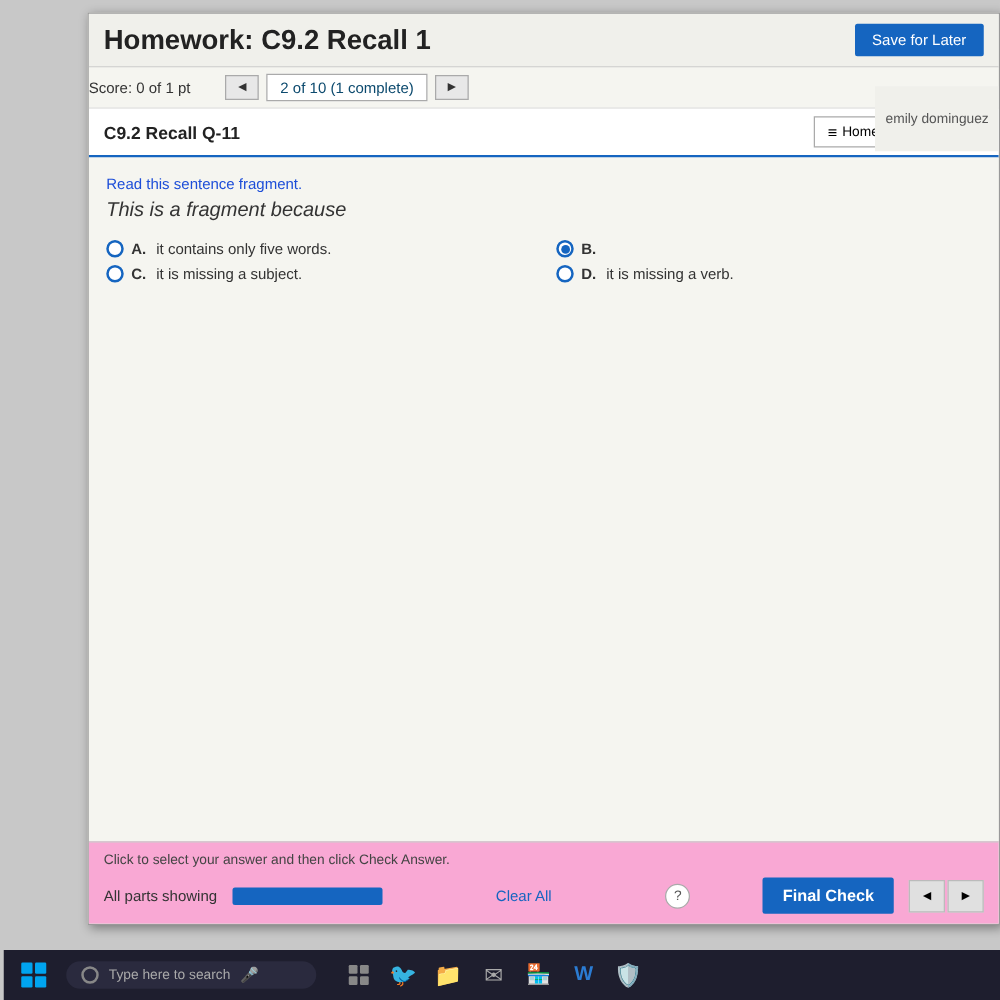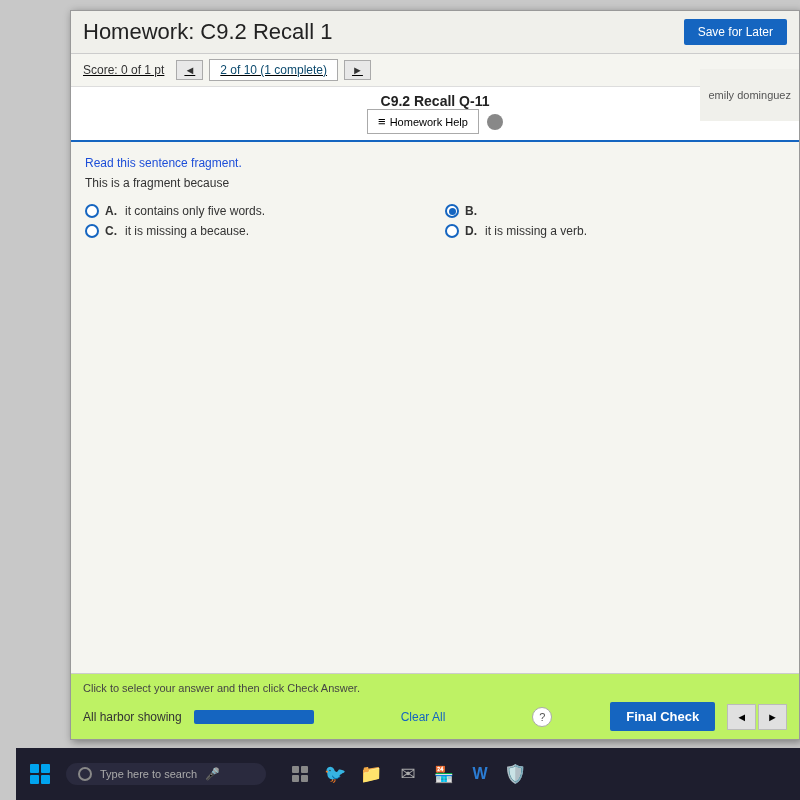--- a/index.html
+++ b/index.html
@@ -39,43 +39,42 @@
       background: #f0f0eb;
       border-bottom: 1px solid #ccc;
       padding: 8px 12px;
       display: flex;
       align-items: center;
       justify-content: space-between;
     }
 
     .header-title {
       font-size: 22px;
-      font-weight: normal;
+      font-weight: bold;
       color: #222;
     }
 
     .save-later-btn {
       background: #1565c0;
       color: white;
       border: none;
       padding: 6px 14px;
       font-size: 12px;
       cursor: pointer;
       border-radius: 2px;
     }
 
     
     .score-bar {
       background: #f5f5f0;
       border-bottom: 1px solid #ddd;
-      padding: 5px 12px;
-      display: flex;
-      align-items: center;
-      gap: 12px;
-      text-decoration: underline;
+      padding: 5px 0;
+      display: flex;
+      align-items: center;
+      gap: 28px;
     }
 
     .score-text {
       font-size: 12px;
       color: #333;
     }
 
     .nav-controls {
       display: flex;
       align-items: center;
@@ -100,21 +99,20 @@
     }
 
     
     .question-header {
       background: white;
       border-bottom: 2px solid #1565c0;
       padding: 6px 12px;
       display: flex;
       align-items: center;
       justify-content: space-between;
-      flex-direction: column;
     }
 
     .question-id {
       font-size: 14px;
       font-weight: bold;
       color: #222;
     }
 
     .question-tools {
       display: flex;
@@ -156,23 +154,24 @@
     }
 
     .fragment-text {
       font-size: 12px;
       color: #333;
       font-style: italic;
       margin-bottom: 8px;
     }
 
     .question-prompt {
-      font-size: 12px;
+      font-size: 16px;
       color: #333;
       margin-bottom: 14px;
+      font-style: italic;
     }
 
     
     .answer-options {
       display: grid;
       grid-template-columns: 1fr 1fr;
       gap: 6px 20px;
       margin-bottom: 20px;
     }
 
@@ -210,21 +209,21 @@
     }
 
     .option-label {
       font-weight: bold;
       margin-right: 2px;
     }
 
     
     .footer-bar {
       border-top: 1px solid #ccc;
-      background: #bef264;
+      background: #f9a8d4;
       padding: 8px 12px;
     }
 
     .footer-instruction {
       font-size: 11px;
       color: #444;
       margin-bottom: 8px;
     }
 
     .footer-controls {
@@ -293,23 +292,23 @@
       border: 1px solid #bbb;
       padding: 6px 8px;
       cursor: pointer;
       font-size: 11px;
     }
 
     
     .taskbar {
       position: absolute;
       bottom: 0;
-      left: 16px;
+      left: 3px;
       right: 0;
-      height: 52px;
+      height: 40px;
       background: #1e1e2e;
       display: flex;
       align-items: center;
       padding: 0 8px;
       gap: 10px;
     }
 
     .windows-btn {
       width: 32px;
       height: 32px;
@@ -440,38 +439,38 @@
         </div>
 
         <div class="answer-option">
           <div class="radio-circle selected"></div>
           <span class="option-label">B.</span>
         </div>
 
         <div class="answer-option">
           <div class="radio-circle"></div>
           <span class="option-label">C.</span>
-          <span>it is missing a because.</span>
+          <span>it is missing a subject.</span>
         </div>
 
         <div class="answer-option">
           <div class="radio-circle"></div>
           <span class="option-label">D.</span>
           <span>it is missing a verb.</span>
         </div>
 
       </div>
 
       <div class="content-spacer"></div>
     </div>
 
     <div class="footer-bar">
       <p class="footer-instruction">Click to select your answer and then click Check Answer.</p>
       <div class="footer-controls">
-        <span class="all-parts-label">All harbor showing</span>
+        <span class="all-parts-label">All parts showing</span>
         <div class="progress-bar-container"></div>
         <button class="clear-all-btn">Clear All</button>
         <div class="help-circle">?</div>
         <button class="final-check-btn">Final Check</button>
         <div class="footer-nav-btns">
           <button class="footer-nav-btn">◄</button>
           <button class="footer-nav-btn">►</button>
         </div>
       </div>
     </div>

